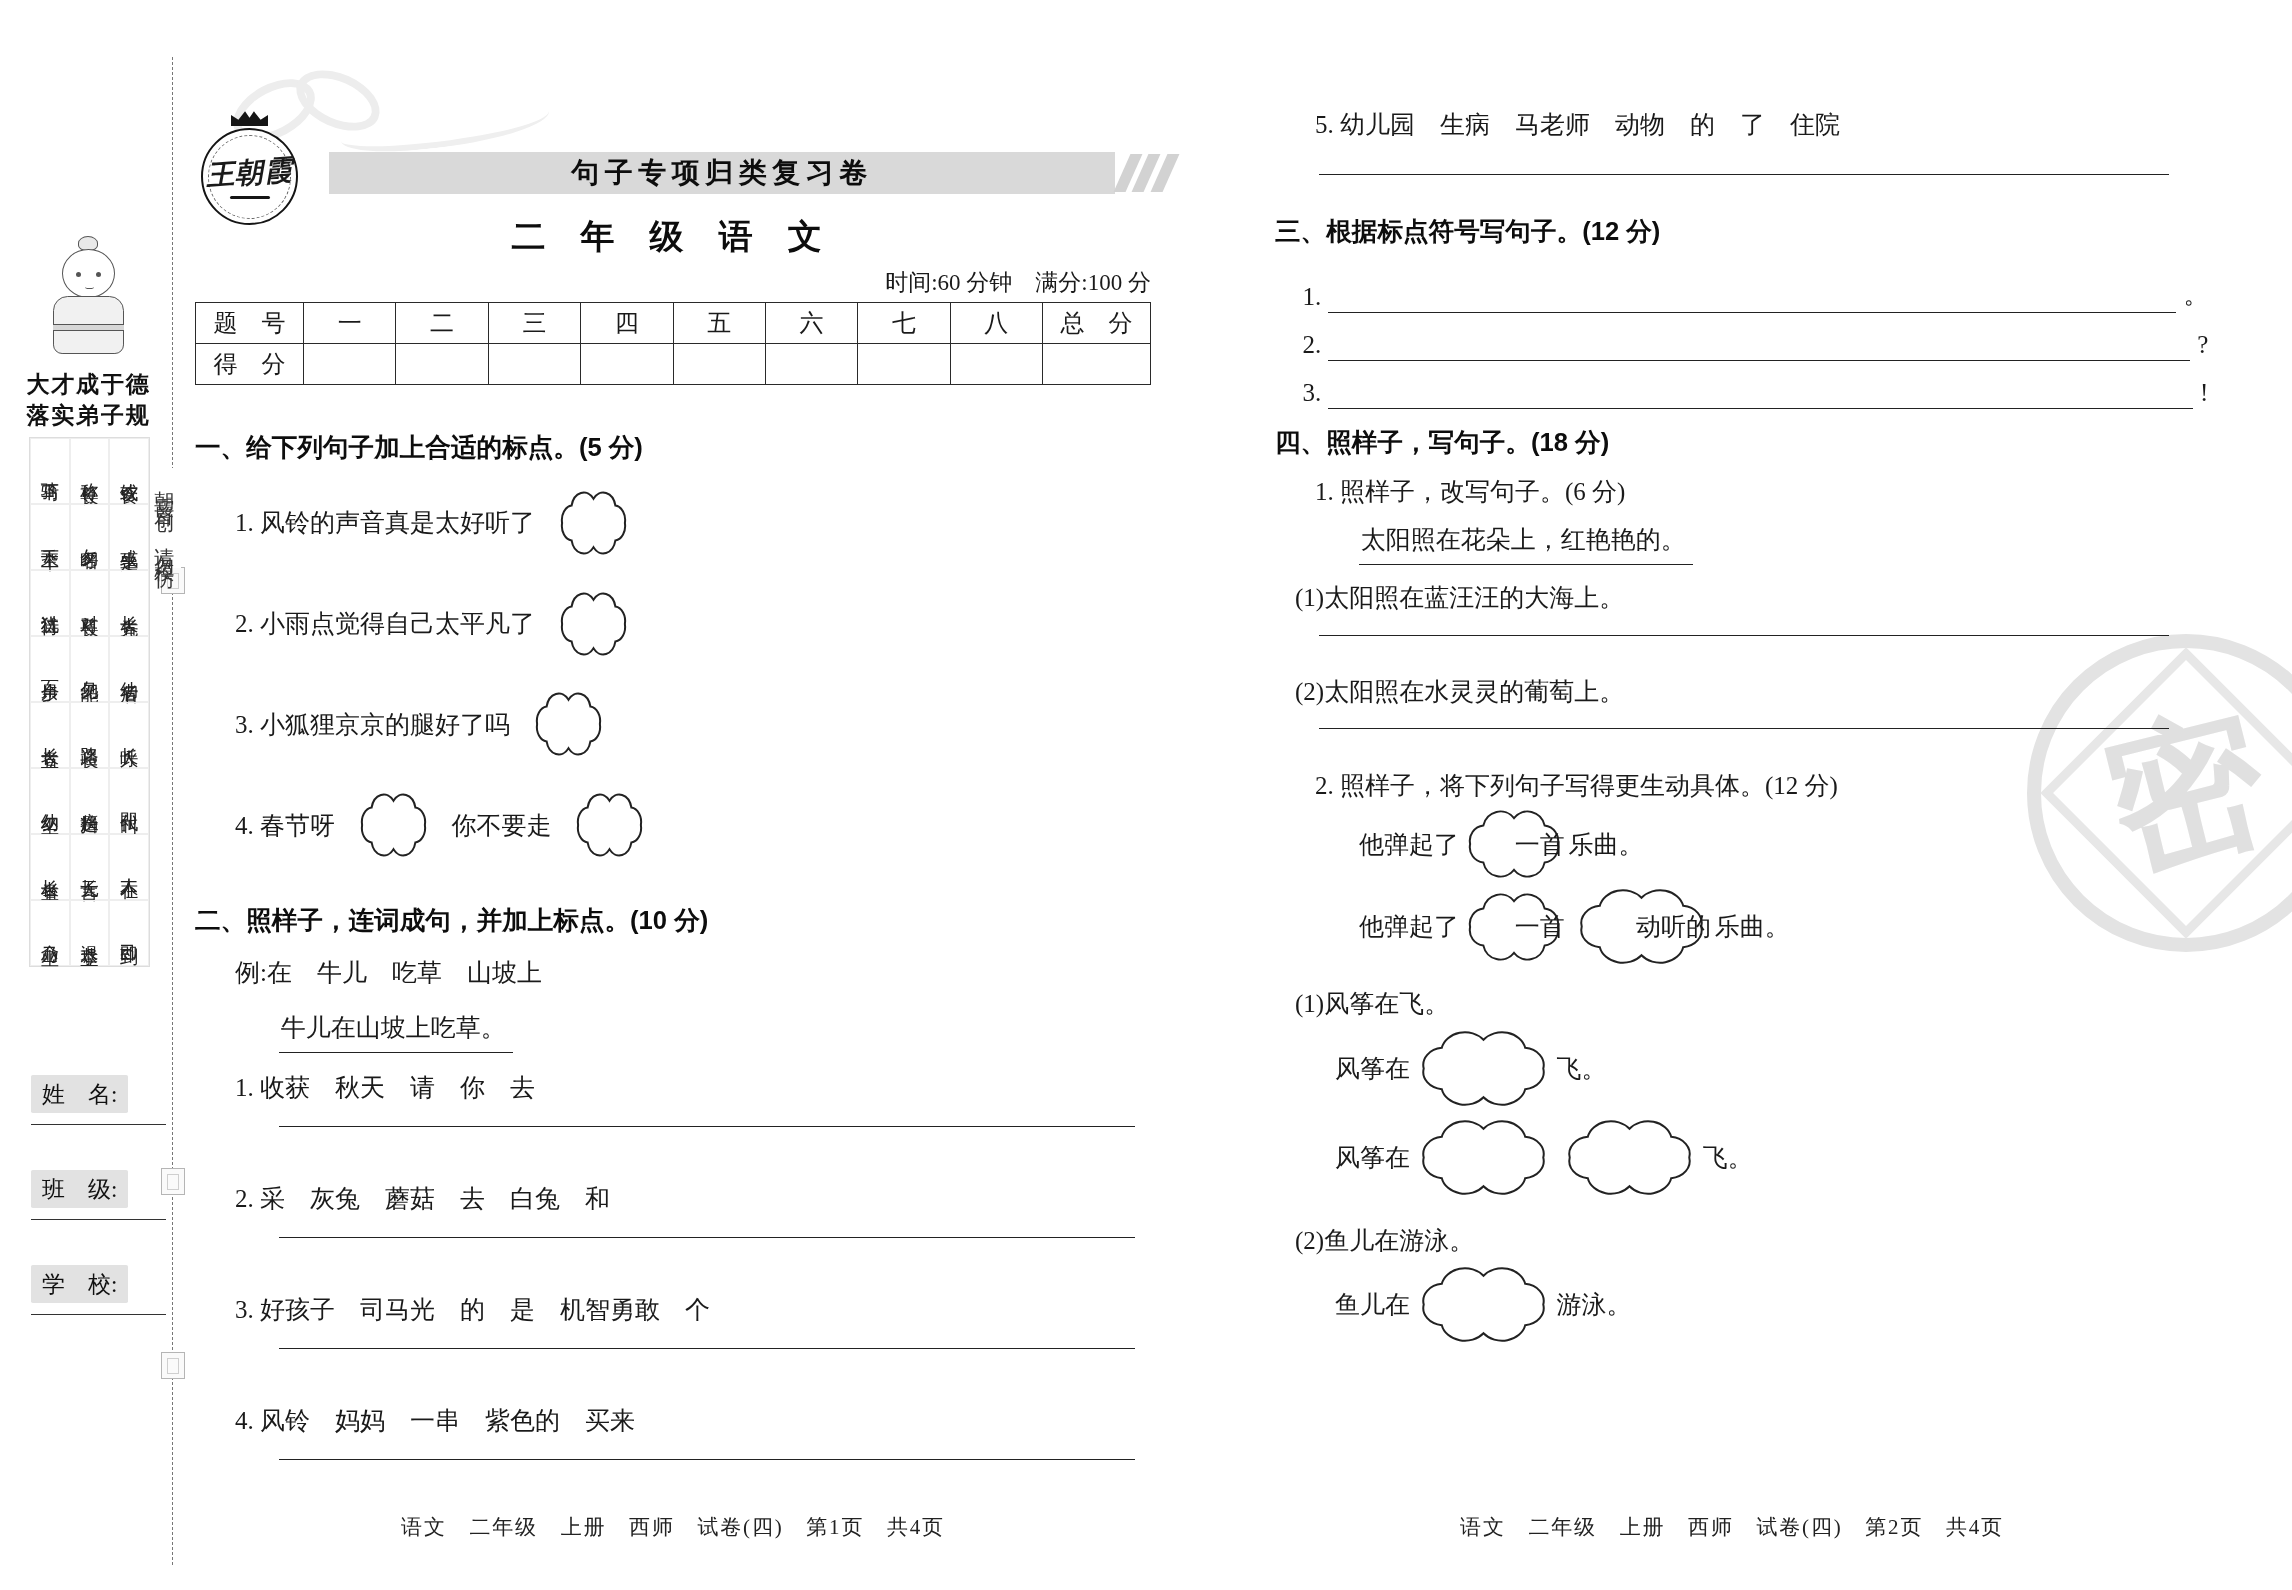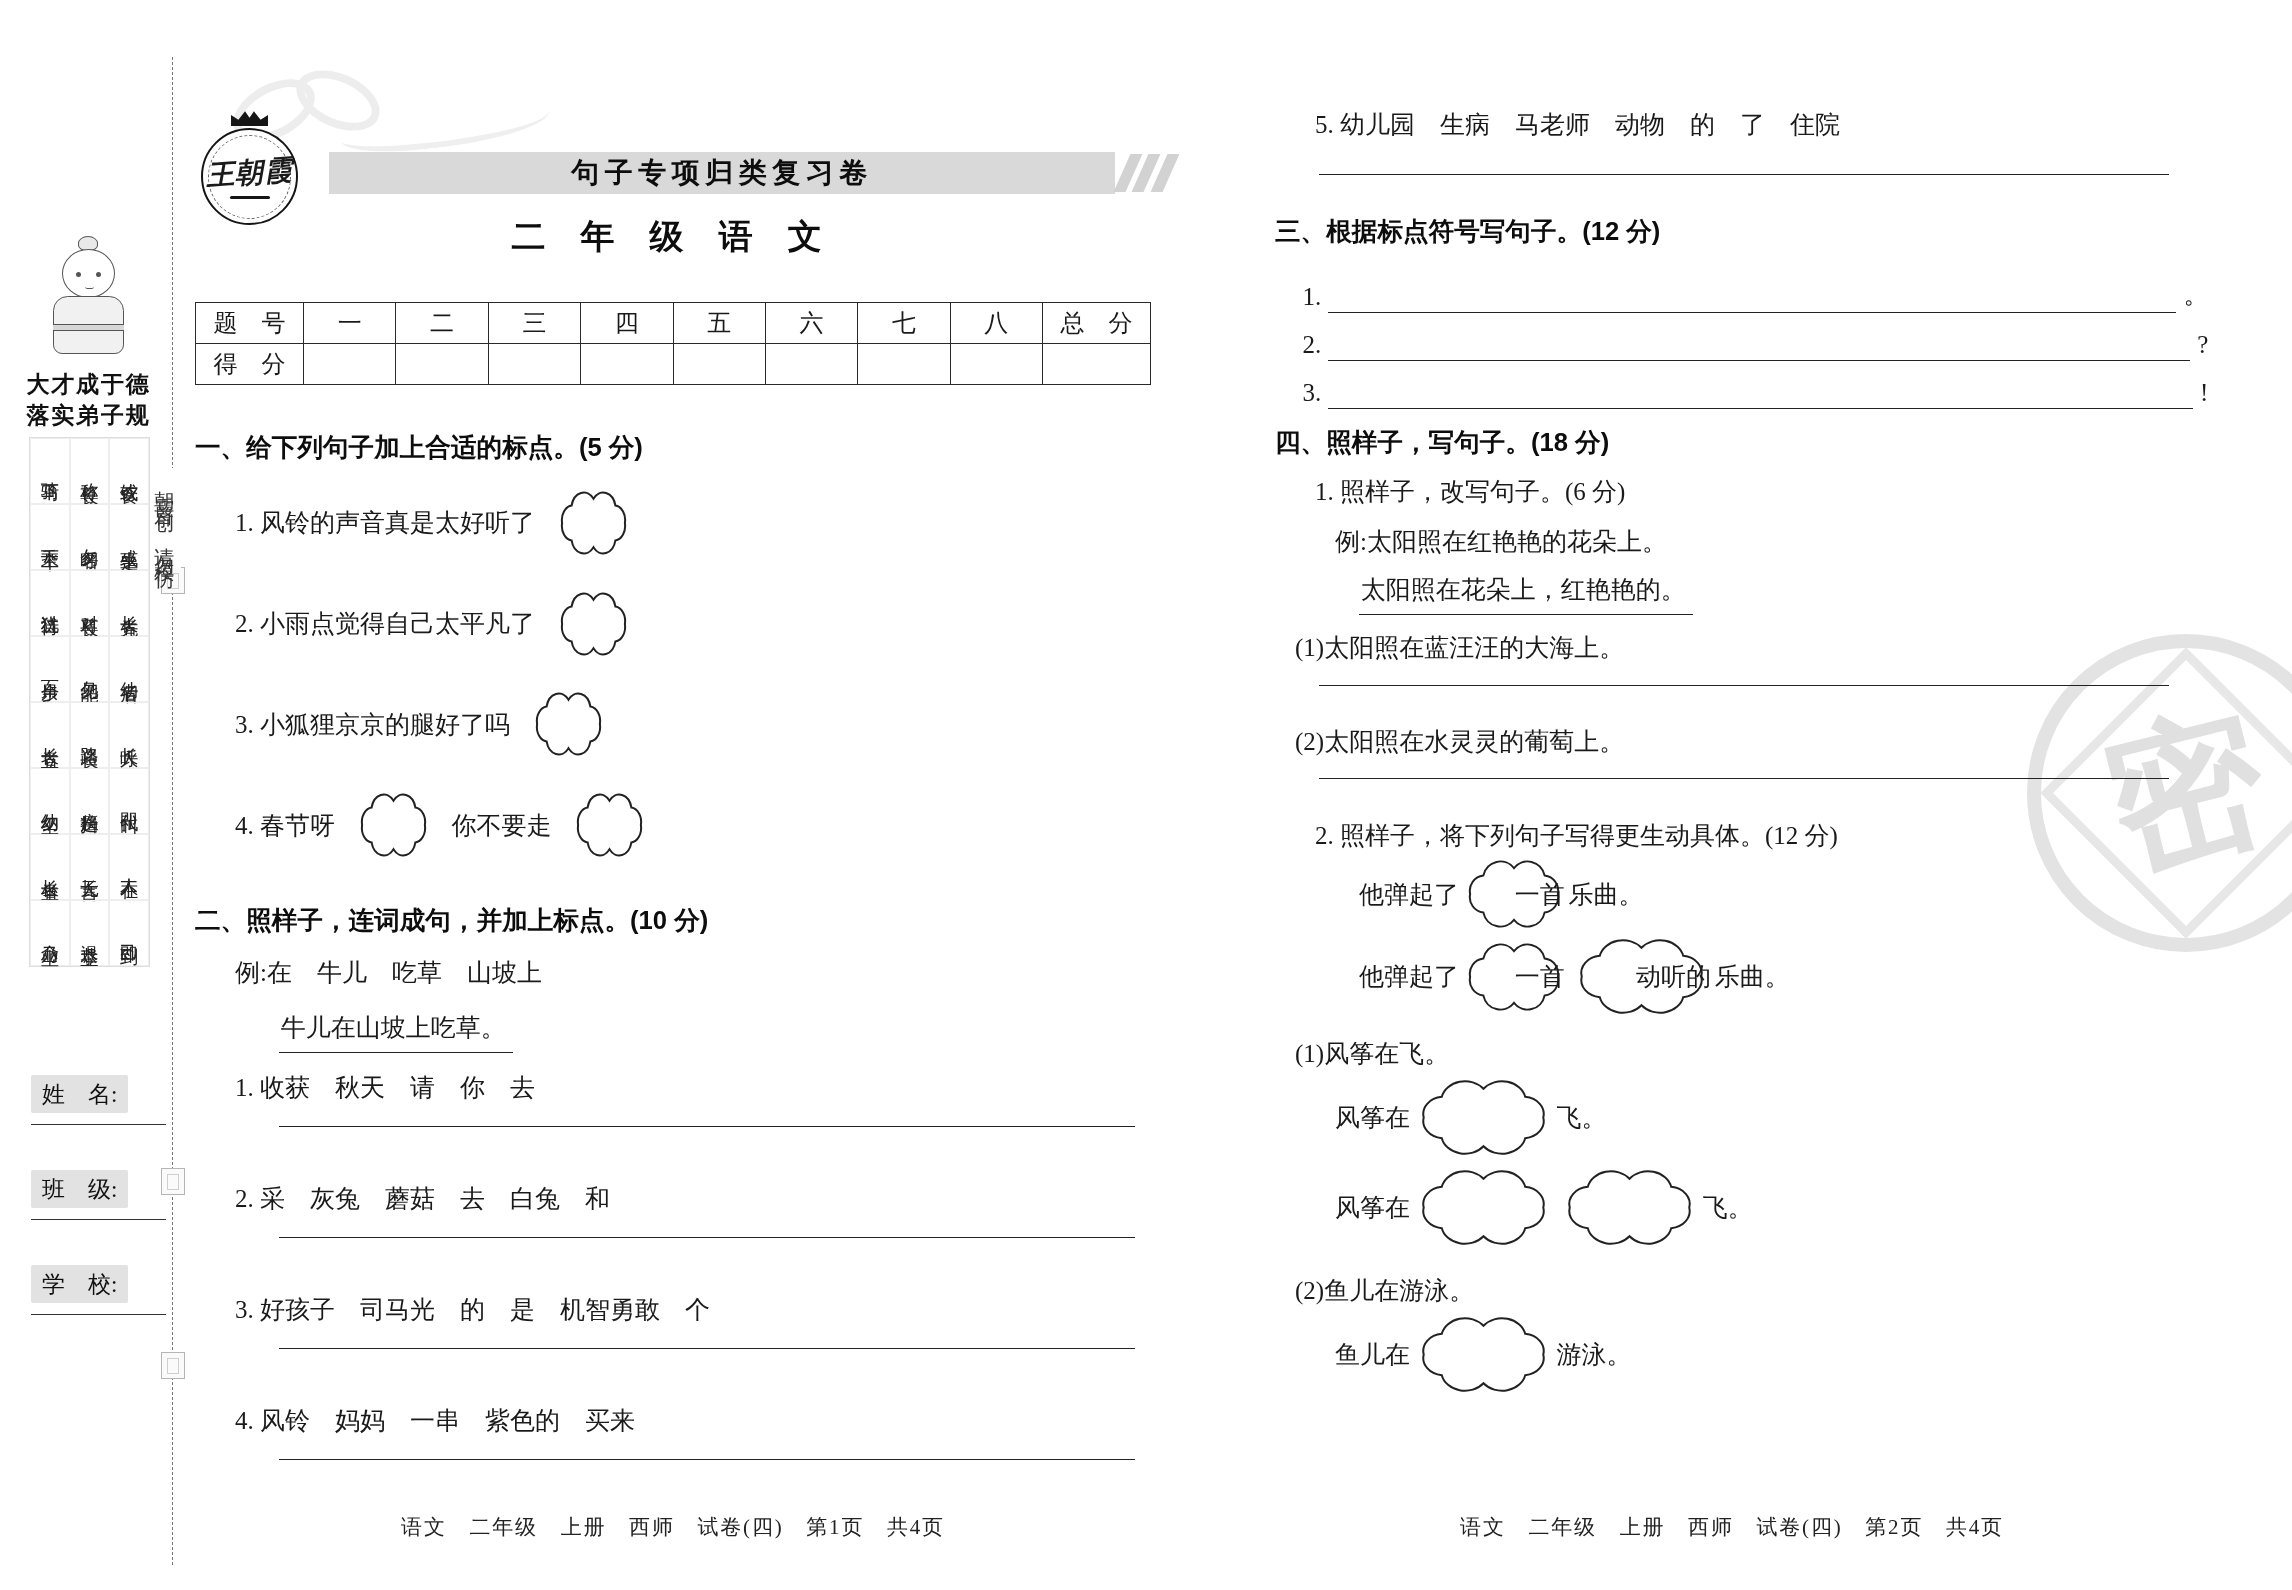--- a/index.html
+++ b/index.html
@@ -200,20 +200,21 @@
   <div class="banner">
     <span class="banner-title">句子专项归类复习卷</span>
   </div>
   <div class="chevrons">
     <span class="chev"></span>
     <span class="chev"></span>
     <span class="chev"></span>
   </div>
 
   <div class="paper-title">二 年 级 语 文</div>
+  <div class="paper-meta">时间:60 分钟　满分:100 分</div>
 
   <table class="score-table">
     <tbody>
         <tr>
       <td class="st-wide">题　号</td>
       <td>一</td>
       <td>二</td>
       <td>三</td>
       <td>四</td>
       <td>五</td>
@@ -318,21 +319,20 @@
       <div class="s3-row">
         <span class="s3-num">3.</span>
         <span class="s3-line"></span>
         <span class="s3-punct">!</span>
       </div>
     </div>
 
     <div class="sec-title" style="margin-top:15px;">四、照样子，写句子。(18 分)</div>
 
     <div class="t-row ml44" style="margin-top:12.8px;">1. 照样子，改写句子。(6 分)</div>
-    <div class="t-row ml66" style="margin-top:12.8px;">例:太阳照在红艳艳的花朵上。</div>
     <div class="t-row ml92" style="margin-top:11px;">
       <span class="underlined">太阳照在花朵上，红艳艳的。</span>
     </div>
     <div class="t-row ml22" style="margin-top:14.6px;">(1)太阳照在蓝汪汪的大海上。</div>
     <div class="ans-line ans-right" style="margin-top:18.3px;"></div>
     <div class="t-row ml22" style="margin-top:37px;">(2)太阳照在水灵灵的葡萄上。</div>
     <div class="ans-line ans-right" style="margin-top:18.3px;"></div>
 
     <div class="t-row ml44" style="margin-top:38px;">2. 照样子，将下列句子写得更生动具体。(12 分)</div>
 

